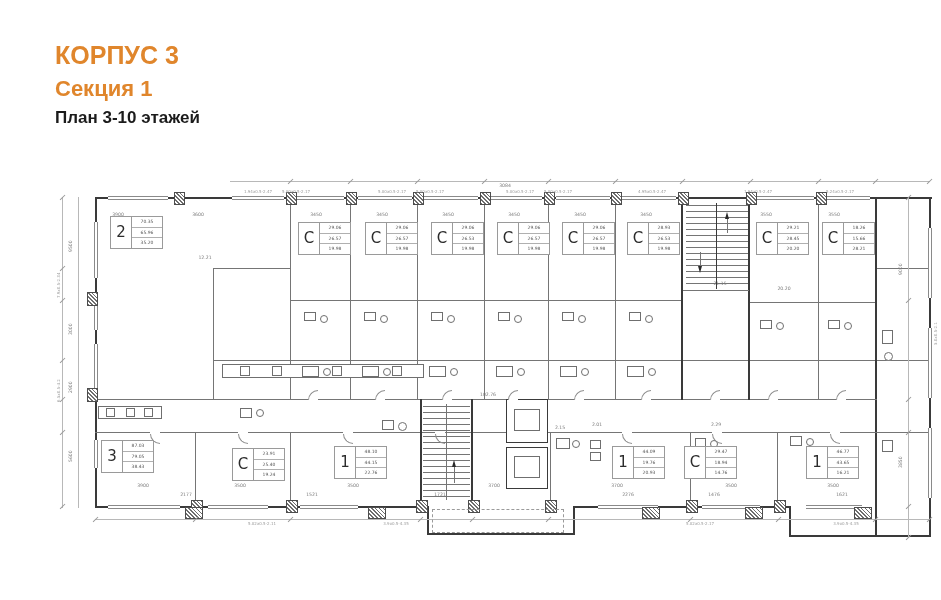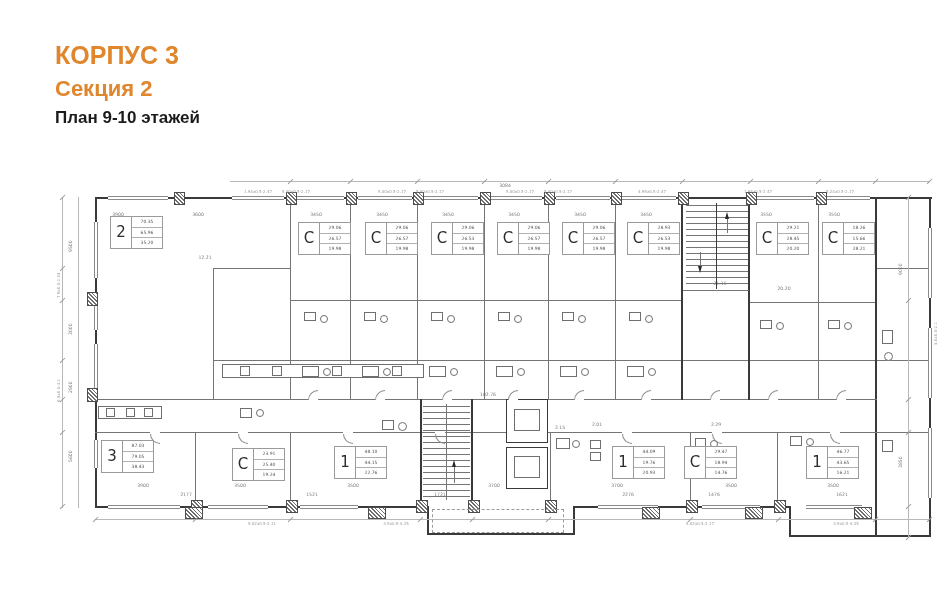--- a/index.html
+++ b/index.html
@@ -42,22 +42,22 @@
   .apt .vals div{width:30px;height:9.6px;line-height:9.6px;font-size:4.5px;color:#555;
                  text-align:center;border-bottom:0.7px solid #b0b0b0;}
   .apt .vals div:last-child{border-bottom:none;}
 </style>
 </head>
 <body>
 
 <div id="page">
   <div id="hdr">
     <div class="h1" style="color: rgb(224, 134, 44);">КОРПУС 3</div>
-    <div class="h2" style="color: rgb(224, 134, 44);">Секция 2</div>
-    <div class="h3">План 9-10 этажей</div>
+    <div class="h2" style="color: rgb(224, 134, 44);">Секция 1</div>
+    <div class="h3">План 3-10 этажей</div>
   </div>
   <div id="plan">
       <div class="w" style="left: 95px; top: 197px; width: 837px; height: 2.2px;"></div>
       <div class="w" style="left: 929px; top: 197px; width: 2.2px; height: 340px;"></div>
       <div class="w" style="left: 790px; top: 535px; width: 141px; height: 2.2px;"></div>
       <div class="w" style="left: 789px; top: 506px; width: 2px; height: 31px;"></div>
       <div class="w" style="left: 575px; top: 506px; width: 216px; height: 2px;"></div>
       <div class="w" style="left: 573px; top: 506px; width: 2px; height: 29px;"></div>
       <div class="w" style="left: 428px; top: 533px; width: 147px; height: 2px;"></div>
       <div class="w" style="left: 427px; top: 506px; width: 2px; height: 29px;"></div>

